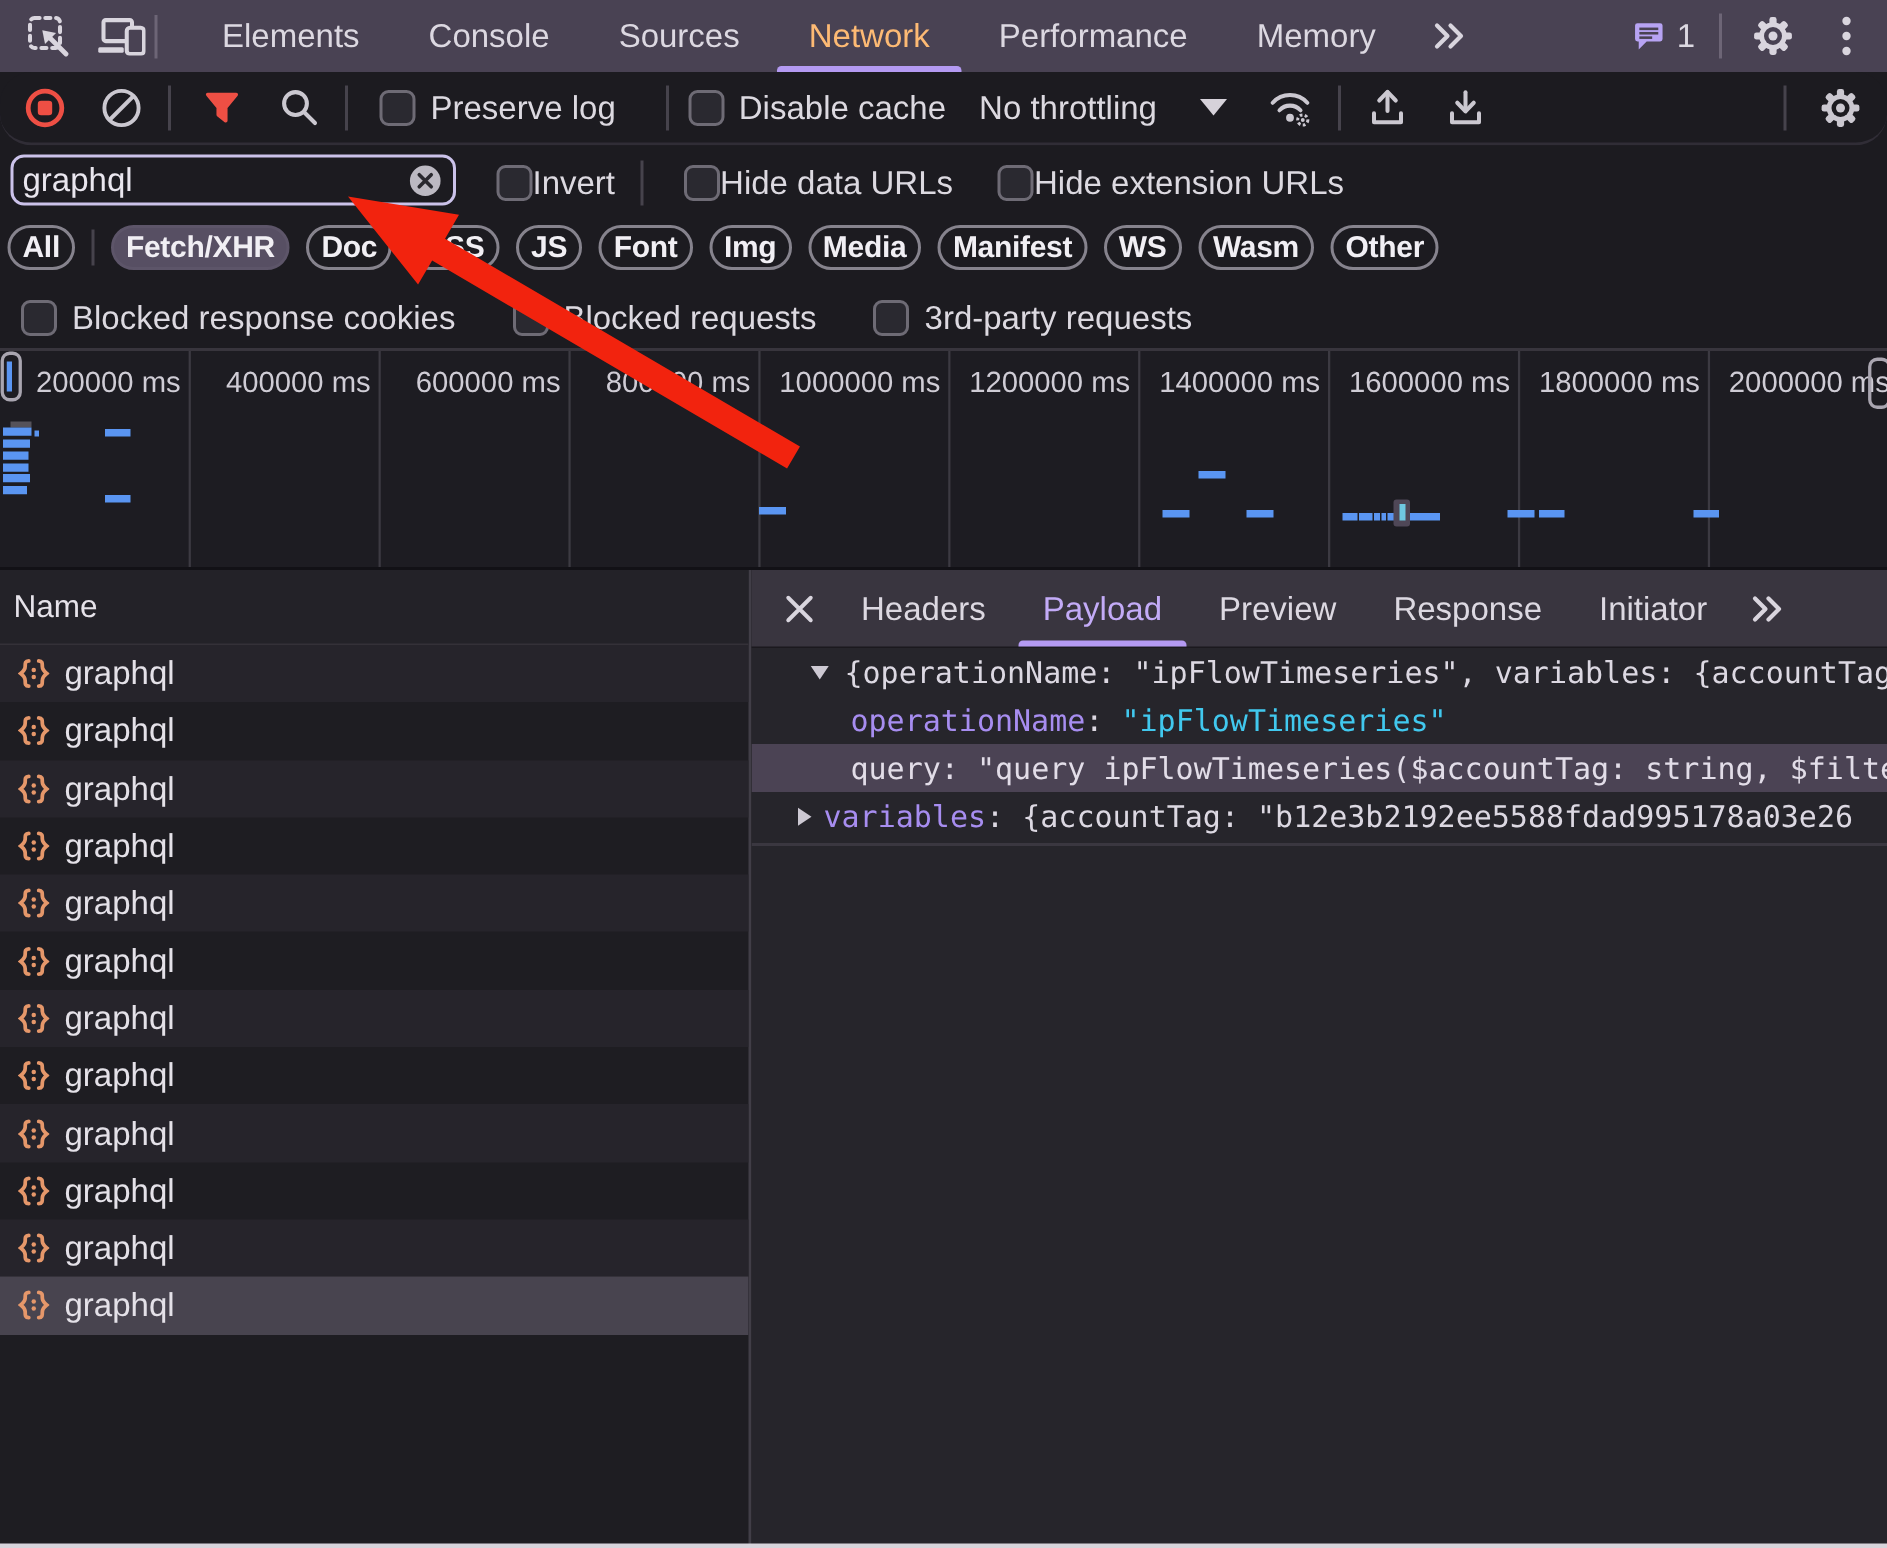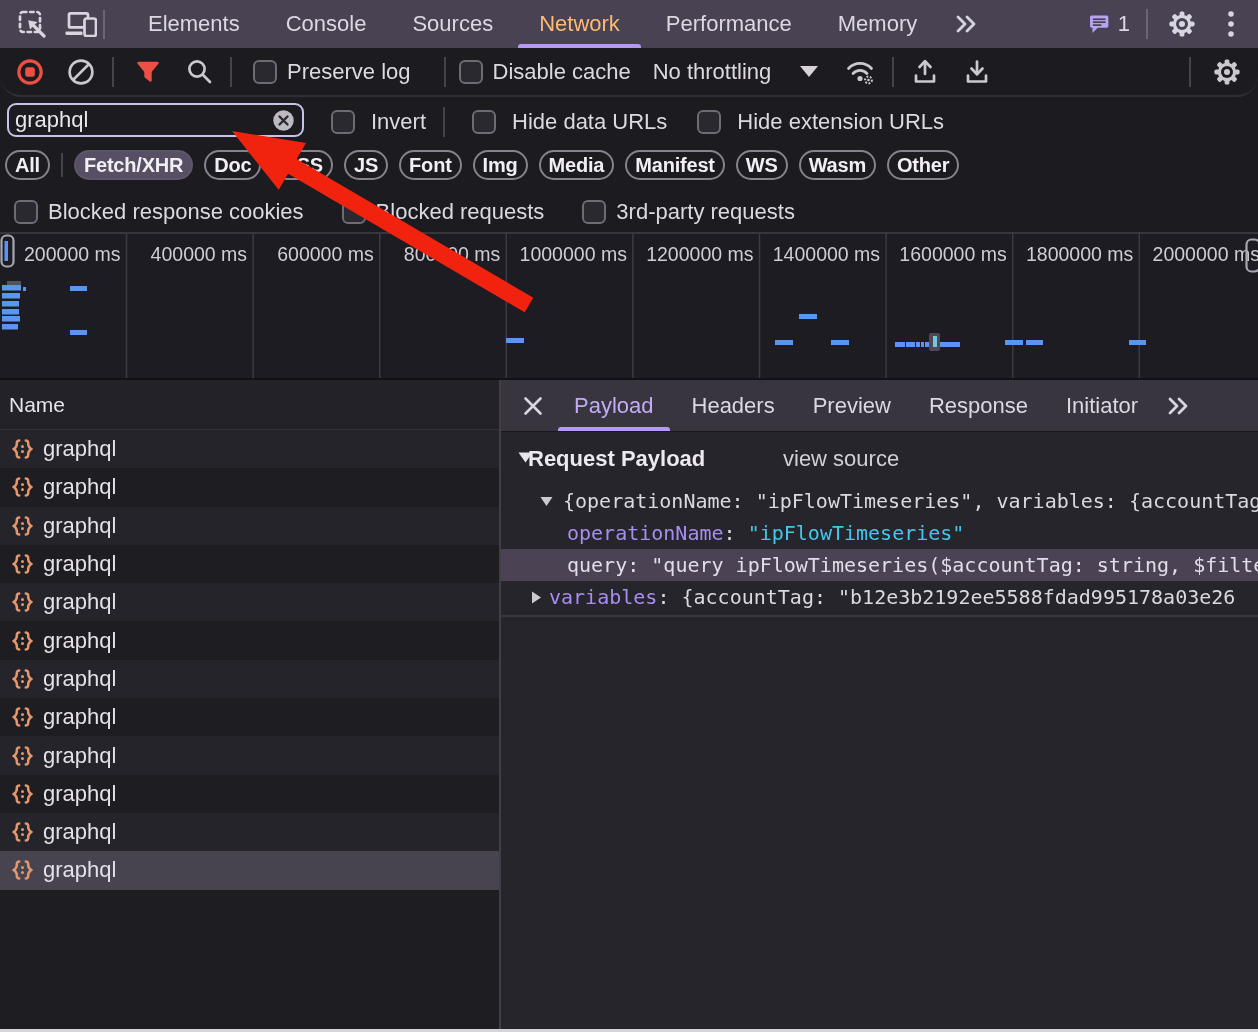--- a/index.html
+++ b/index.html
@@ -40,21 +40,21 @@
   .caret-down { width:0; height:0; border-left:9px solid transparent;
                 border-right:9px solid transparent; border-top:11px solid #d6d2da; }
   .toolbar-right { margin-left:auto; display:flex; align-items:center; padding-right:9px; }
 
   
   .filterbar { flex:0 0 49px; display:flex; align-items:center; padding-left:7px; }
   .filter-box { width:297px; height:34px; border:2px solid #cbc2ea; border-radius:9px;
                 background:#1c1b20; display:flex; align-items:center; padding:0 3px 0 6px;
                 margin-top:-3px; }
   .filter-text { color:#e9e6ee; font-size:22px; flex:1; }
-  .filter-group { display:flex; align-items:center; margin-left:27px; gap:16px; }
+  .filter-group { display:flex; align-items:center; margin-left:27px; gap:0; }
   .fvsep { width:2px; height:30px; background:#46434c; margin:0 9px 0 17px; }
 
   
   .chipsrow { flex:0 0 46px; display:flex; align-items:flex-start; padding-top:4px; padding-left:5px; gap:11px; }
   .chip { height:30px; border:2px solid #86838d; border-radius:15px; padding:0 8px;
           font-size:20px; font-weight:bold; letter-spacing:-0.2px; color:#f1eff4;
           display:flex; align-items:center; white-space:nowrap; }
   .chip.active { background:#574f63; border-color:#5d5569; }
   .chip-sep { width:2px; height:24px; background:#46434c; margin:3px 0 0 0; }
 
@@ -506,41 +506,34 @@
         </div>
     </div>
     <div class="rightpanel">
       <div class="dtabs">
         <div class="dclose">
           <svg width="22" height="22" viewBox="0 0 22 22">
             <path d="M3.5 3.5 L18.5 18.5 M18.5 3.5 L3.5 18.5" stroke="#d9d5de" stroke-width="2.6" stroke-linecap="round"></path>
           </svg>
         </div>
         <div id="dtabs-list" style="display:flex;align-items:stretch;">
+            <div class="dtab">Headers</div>
             <div class="dtab active">Payload</div>
-            <div class="dtab">Headers</div>
             <div class="dtab">Preview</div>
             <div class="dtab">Response</div>
             <div class="dtab">Initiator</div>
           </div>
         <div class="more-tabs">
           <svg width="23" height="20" viewBox="0 0 23 20">
             <path d="M3 3 L10 10 L3 17" fill="none" stroke="#d9d5de" stroke-width="2.8" stroke-linecap="round" stroke-linejoin="round"></path>
             <path d="M12 3 L19 10 L12 17" fill="none" stroke="#d9d5de" stroke-width="2.8" stroke-linecap="round" stroke-linejoin="round"></path>
           </svg>
         </div>
       </div>
       <div class="payload">
-        <div class="sec-row">
-          <svg class="sec-tri" width="15" height="11" viewBox="0 0 15 11">
-            <path d="M0.5 0.5 H14.5 L7.5 10.5 Z" fill="#e8e4ec"></path>
-          </svg>
-          <span class="sec-title">Request Payload</span>
-          <span class="view-source">view source</span>
-        </div>
         <div id="tree-rows">
             <div class="tree-row" style="padding-left: 62px;"><svg width="13" height="13" viewBox="0 0 13 13" class="tree-tri" style="left: 39px; top: 10px;">
                 <path d="M0.5 2 H12.5 L6.5 11 Z" fill="#cdc9d3"></path>
               </svg><span class="t-plain">{operationName: "ipFlowTimeseries", variables: {accountTag</span></div>
             <div class="tree-row" style="padding-left: 66px;"><span class="t-key">operationName</span><span class="t-plain">: </span><span class="t-string">"ipFlowTimeseries"</span></div>
             <div class="tree-row selected" style="padding-left: 66px;"><span class="t-sel">query: </span><span class="t-sel">"query ipFlowTimeseries($accountTag: string, $filte</span></div>
             <div class="tree-row" style="padding-left: 48px;"><svg width="13" height="13" viewBox="0 0 13 13" class="tree-tri" style="left: 29px;">
                 <path d="M2 0.5 V12.5 L11 6.5 Z" fill="#cdc9d3"></path>
               </svg><span class="t-key">variables</span><span class="t-plain">: </span><span class="t-plain">{accountTag: "b12e3b2192ee5588fdad995178a03e26</span></div>
           </div>

